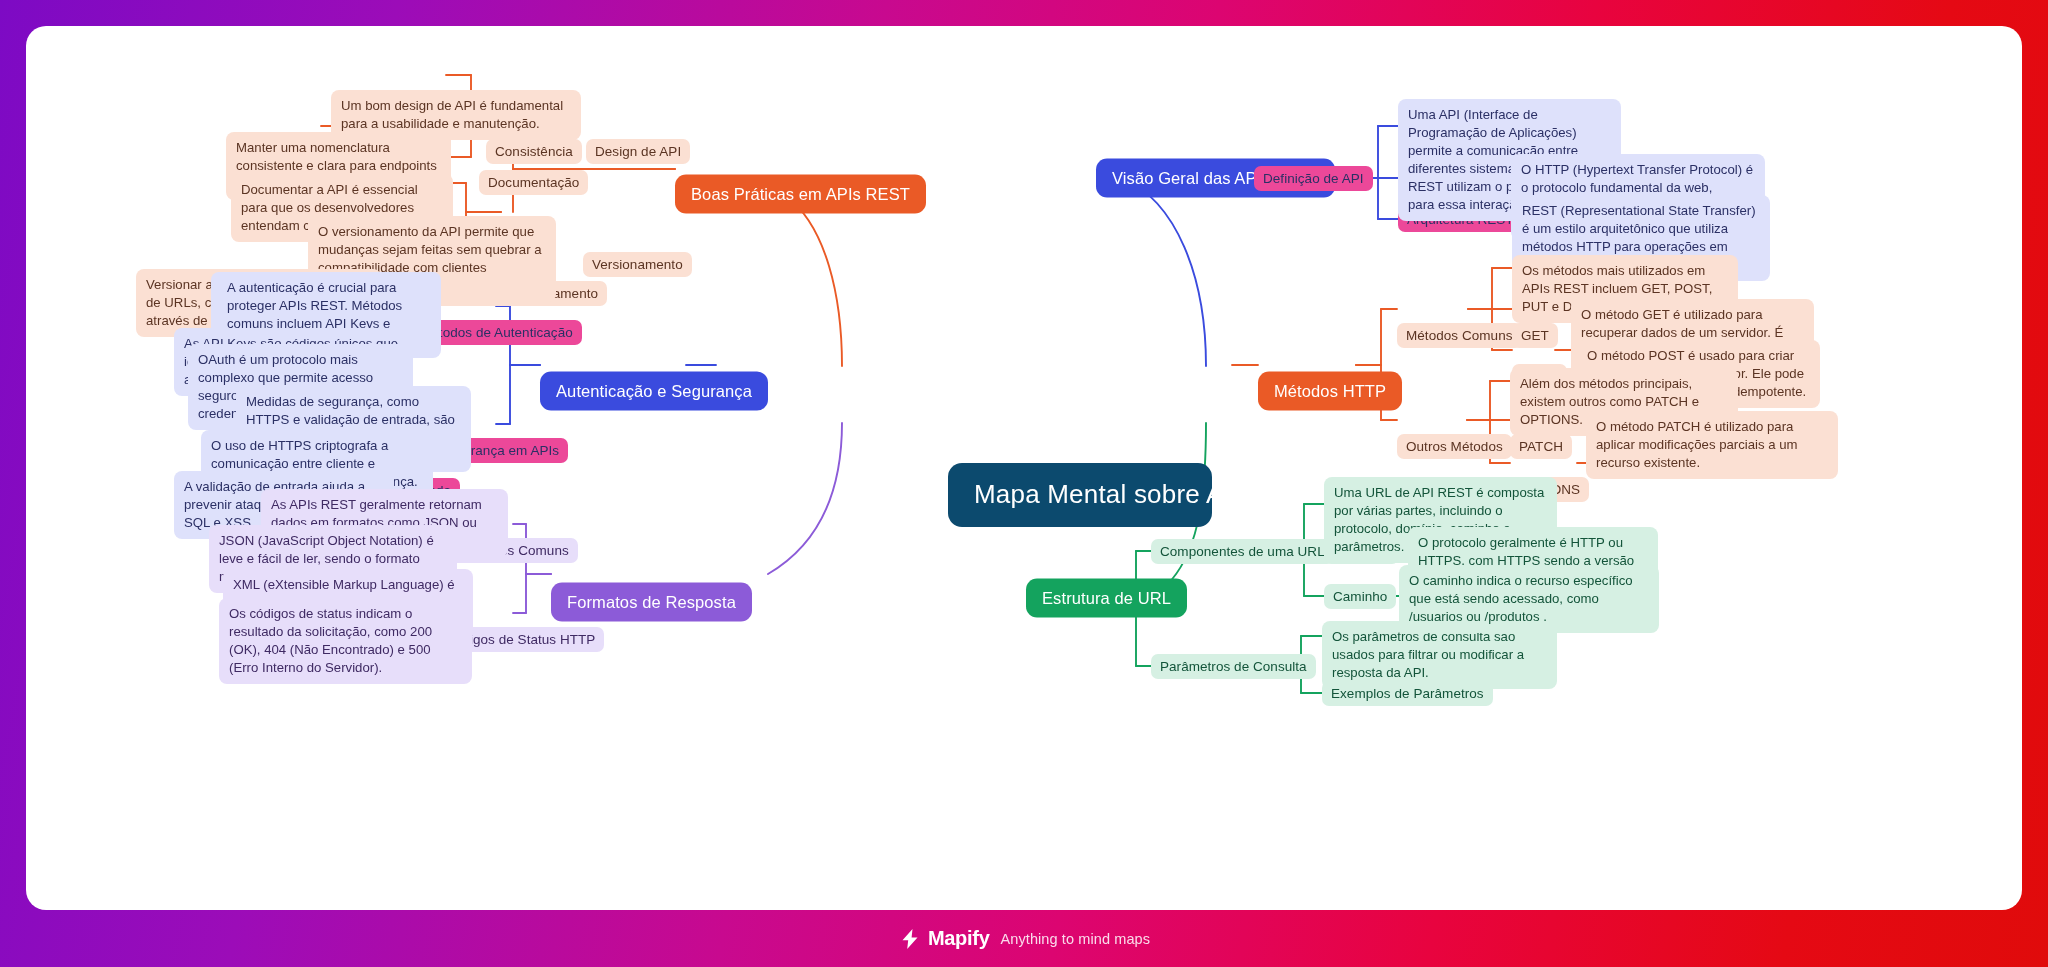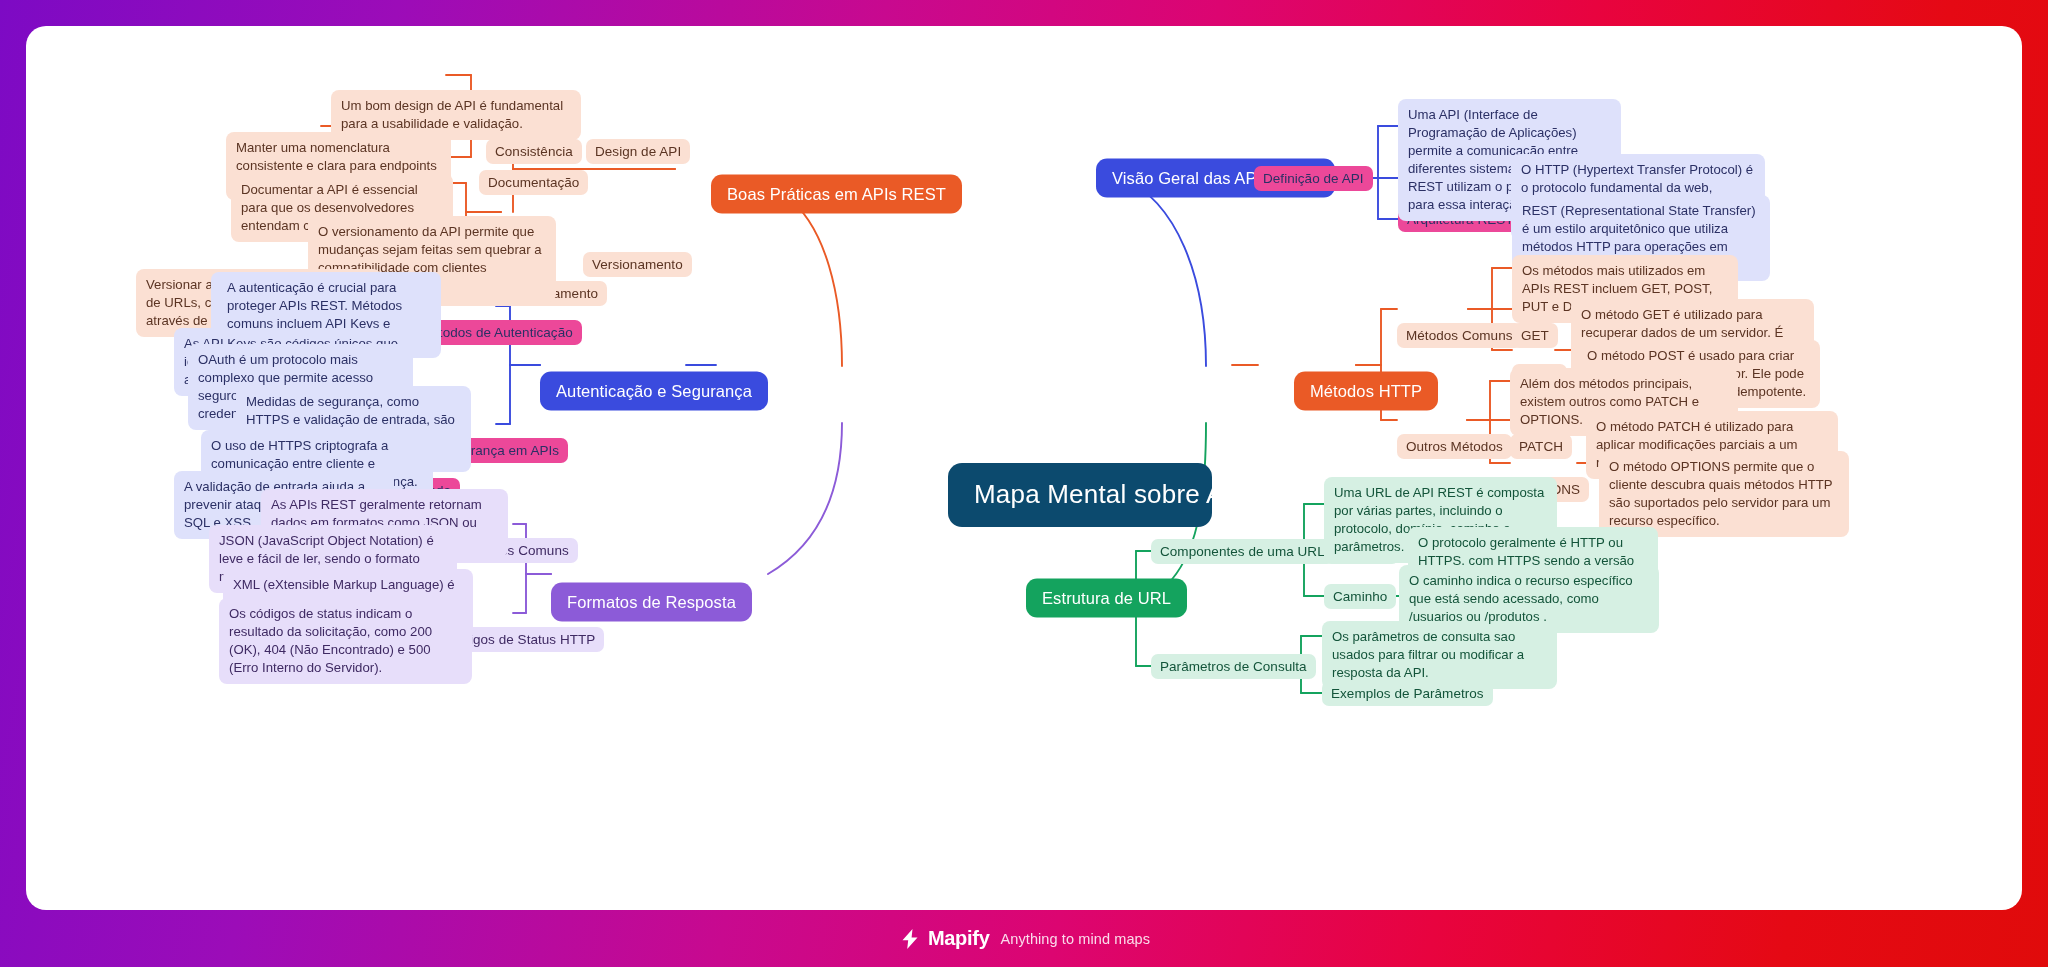--- a/index.html
+++ b/index.html
@@ -39,21 +39,21 @@
 
   
   .branch {
     color: #fff;
     border-radius: 11px;
     font-size: 16.5px;
     padding: 10px 16px;
     white-space: nowrap;
     letter-spacing: .1px;
   }
-  .b-orange { background: #EA5A26; margin-left: 36px; }
+  .b-orange { background: #EA5A26; }
   .b-blue   { background: #3A4BDE; }
   .b-purple { background: #8C5BD8; }
   .b-green  { background: #14A35E; }
 
   
   .sub {
     border-radius: 7px;
     font-size: 13.5px;
     padding: 5px 9px;
     white-space: nowrap;
@@ -244,21 +244,21 @@
     <span>Documentação</span>
   </div>
   <div class="node sub s-orange" style="left:557px; top:226px;">
     <span>Versionamento</span>
   </div>
   <div class="node sub s-orange" style="left:390px; top:255px;">
     <span>Exemplos de Versionamento</span>
   </div>
 
   <div class="node leaf l-orange" style="left:305px; top:64px; width:250px;">
-    <span>Um bom design de API é fundamental para a usabilidade e validação.</span>
+    <span>Um bom design de API é fundamental para a usabilidade e manutenção.</span>
   </div>
   <div class="node leaf l-orange" style="left:200px; top:106px; width:225px;">
     <span>Manter uma nomenclatura consistente e clara para endpoints facilita a compreensão.</span>
   </div>
   <div class="node leaf l-orange" style="left:205px; top:148px; width:222px;">
     <span>Documentar a API é essencial para que os desenvolvedores entendam como utilizá-la.</span>
   </div>
   <div class="node leaf l-orange" style="left:282px; top:190px; width:248px;">
     <span>O versionamento da API permite que mudanças sejam feitas sem quebrar a compatibilidade com clientes existentes.</span>
   </div>
@@ -392,23 +392,20 @@
     <span>O método GET é utilizado para recuperar dados de um servidor. É seguro e idempotente, ou seja, não altera o estado do recurso.</span>
   </div>
   <div class="node leaf l-orange" style="left:1551px; top:314px; width:243px;">
     <span>O método POST é usado para criar novos recursos no servidor. Ele pode alterar o estado e não é idempotente.</span>
   </div>
   <div class="node leaf l-orange" style="left:1484px; top:342px; width:228px;">
     <span>Além dos métodos principais, existem outros como PATCH e OPTIONS.</span>
   </div>
   <div class="node leaf l-orange" style="left:1560px; top:385px; width:252px;">
     <span>O método PATCH é utilizado para aplicar modificações parciais a um recurso existente.</span>
-  </div>
-  <div class="node leaf l-orange" style="left:1573px; top:425px; width:250px;">
-    <span>O método OPTIONS permite que o cliente descubra quais métodos HTTP são suportados pelo servidor para um recurso específico.</span>
   </div>
 
   <div class="node branch b-green" style="left:1000px; top:572px; transform:translateY(-50%);">
     <span>Estrutura de URL</span>
   </div>
 
   <div class="node sub s-green" style="left:1125px; top:513px;">
     <span>Componentes de uma URL</span>
   </div>
   <div class="node sub s-green" style="left:1298px; top:513px;">

